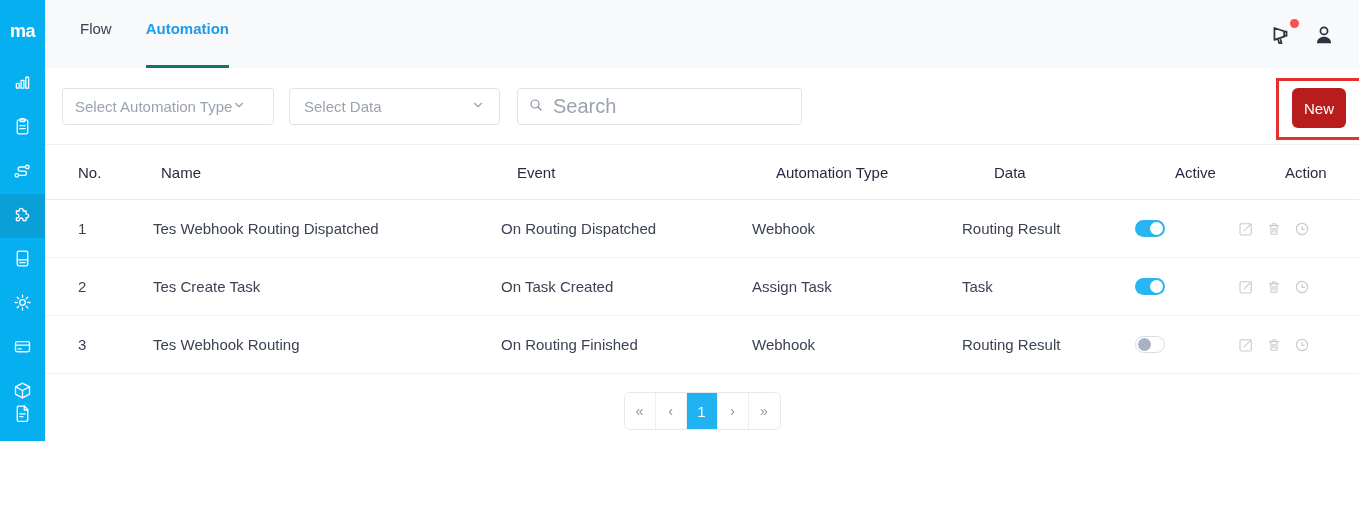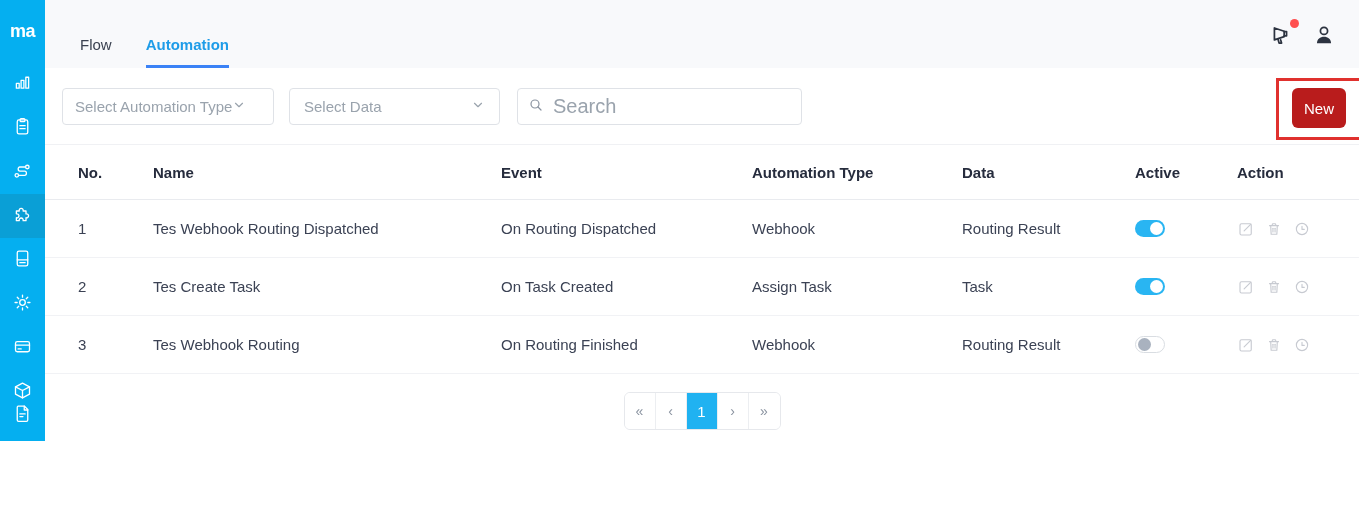--- a/index.html
+++ b/index.html
@@ -16,23 +16,23 @@
   .snav-item { width:45px; height:44px; display:flex; align-items:center;
     justify-content:center; cursor:pointer; }
   .snav-item.active { background:#0a9fd6; }
   .snav-item svg { width:21px; height:21px; stroke:#fff; fill:none;
     stroke-width:1.5; stroke-linecap:round; stroke-linejoin:round; }
   .sidebar-bottom { position:absolute; bottom:4px; left:0; }
 
   
   .header { position:absolute; left:45px; right:0; top:0; height:68px;
     background:#f8f9fb; display:flex; }
-  .tabs { display:flex; gap:34px; margin-left:35px; padding-top:36px; }
+  .tabs { display:flex; gap:34px; margin-left:35px; padding-top:20px; }
   .tab { font-size:15px; color:#3a4150; padding-bottom:8px; cursor:pointer; }
-  .tab.active { color:#1e9ce8; font-weight:bold; border-bottom:3px solid #3b82f6; }
+  .tab.active { color:#1e9ce8; font-weight:bold; border-bottom:3px solid #0f766e; }
   .header-right { margin-left:auto; display:flex; align-items:center; gap:16px;
     padding-right:22px; padding-top:2px; }
   .hicon { position:relative; cursor:pointer; display:flex; align-items:center; }
   .hicon svg { width:26px; height:26px; stroke:#2c3340; fill:none;
     stroke-width:1.6; stroke-linecap:round; stroke-linejoin:round; }
   .dot { position:absolute; top:-3px; right:-4px; width:9px; height:9px;
     border-radius:50%; background:#ff4f4f; }
 
   
   .toolbar { position:absolute; left:45px; right:0; top:68px; height:77px;
@@ -54,22 +54,22 @@
     border:3px solid #e0312e; z-index:6; pointer-events:none; }
   .new-btn { position:absolute; top:20px; right:13px; width:54px; height:40px;
     background:#b91c1c; color:#fff; border:none; border-radius:6px; font-size:15px;
     cursor:pointer; font-family:"Liberation Sans",sans-serif; }
 
   
   .table { position:absolute; left:45px; right:0; top:145px; background:#fff; }
   .t-header,.t-row { display:grid;
     grid-template-columns:75px 348px 251px 210px 173px 102px 1fr;
     align-items:center; padding-left:33px; font-size:15px; }
-  .t-header { height:55px; border-bottom:1px solid #e9ebef; font-weight:bold;
-    color:#262c3d; }
+  .t-header { height:55px; border-bottom:1px solid #e9ebef; font-weight:normal;
+    color:#262c3d;gap:8px; }
   .t-row { height:58px; border-bottom:1px solid #f1f2f5; color:#3b4254; }
   .toggle { width:30px; height:17px; border-radius:9px; position:relative;
     cursor:pointer; }
   .toggle.on { background:#29b5f2; }
   .toggle.on::after { content:""; position:absolute; right:2px; top:2px;
     width:13px; height:13px; border-radius:50%; background:#fff; }
   .toggle.off { background:#fff; border:1px solid #d9dde2; }
   .toggle.off::after { content:""; position:absolute; left:2px; top:1px;
     width:13px; height:13px; border-radius:50%; background:#a9b2bf; }
   .actions { display:flex; gap:10px; align-items:center; }

